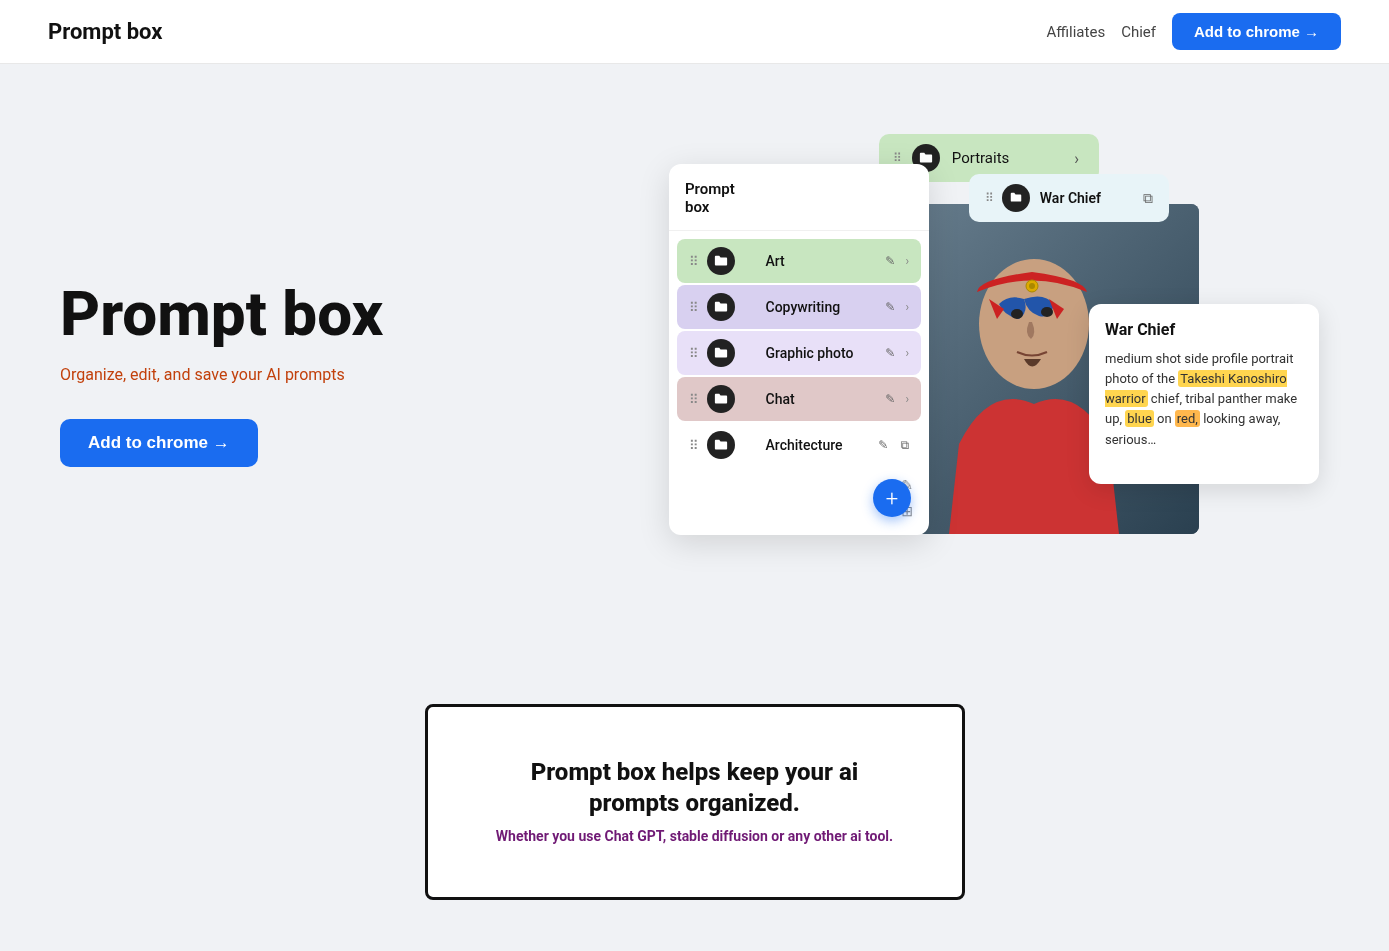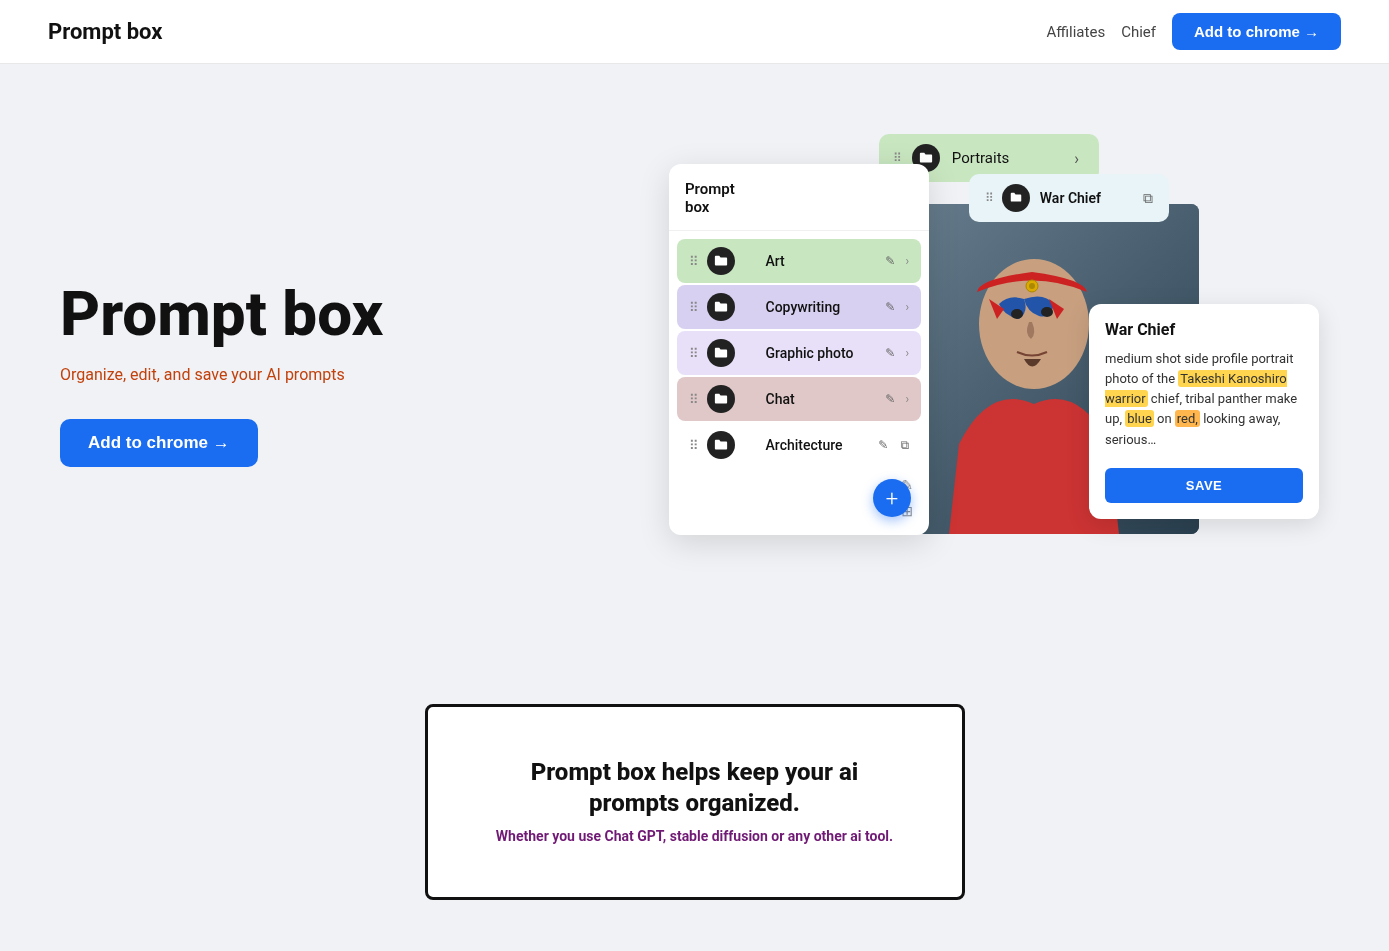--- a/index.html
+++ b/index.html
@@ -521,21 +521,20 @@
       </div>
 
       <div class="pb-fab">+</div>
     </div>
 
     <div class="wc-card">
       <div class="wc-card-title">War Chief</div>
       <div class="wc-card-text">
         <span>medium shot side profile portrait photo of the </span><span class="highlight-yellow">Takeshi Kanoshiro warrior</span><span> chief, tribal panther make up, </span><span class="highlight-yellow">blue</span><span> on </span><span class="highlight-orange">red,</span><span> looking away, serious…</span>
       </div>
-      <button class="wc-save-btn">SAVE</button>
     </div>
 
   </div>
 </section>
 
 <section class="bottom-section">
   <div class="info-box">
     <p class="info-box-title">Prompt box helps keep your ai prompts organized.</p>
     <p class="info-box-subtitle">Whether you use Chat GPT, stable diffusion or any other ai tool.</p>
   </div>

